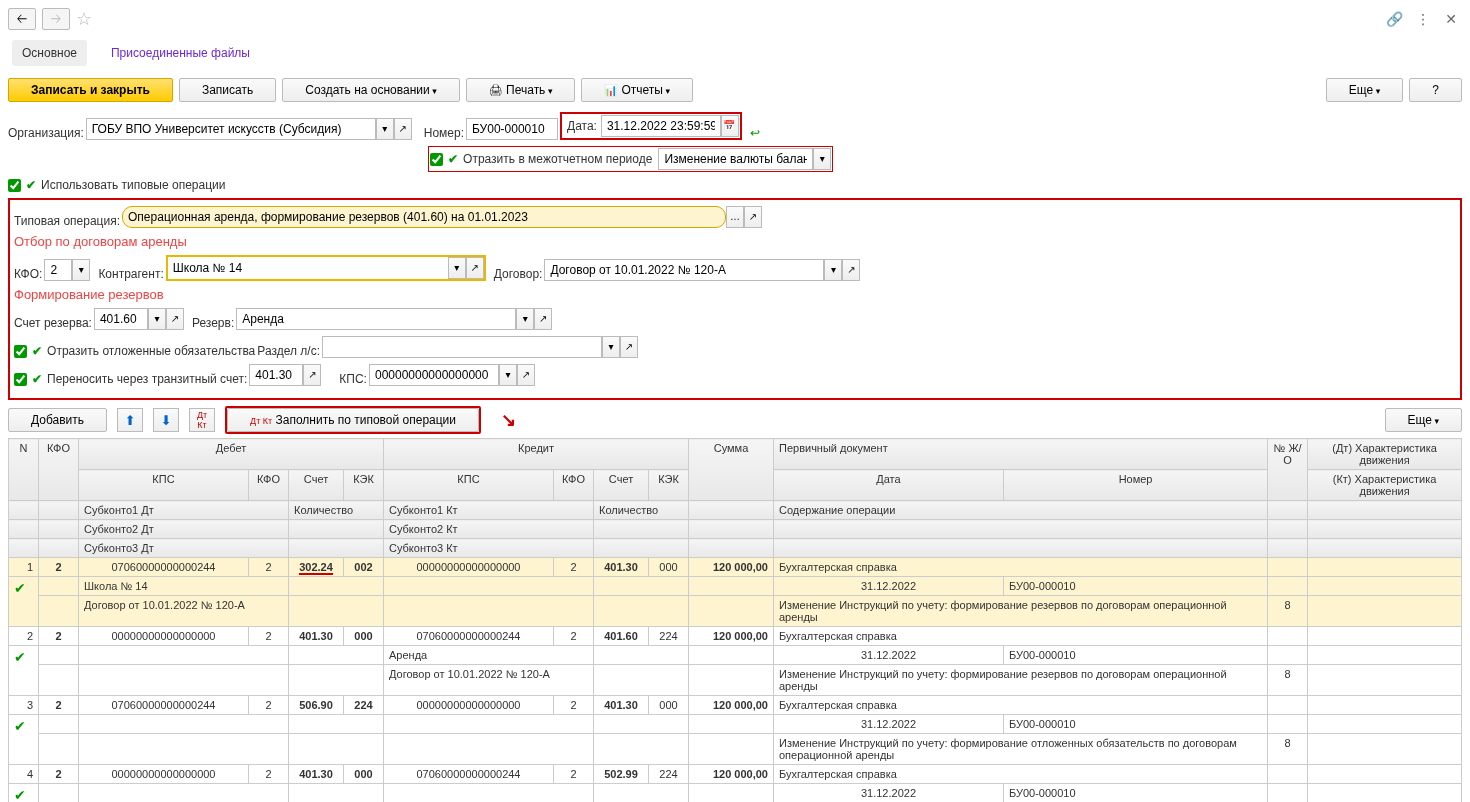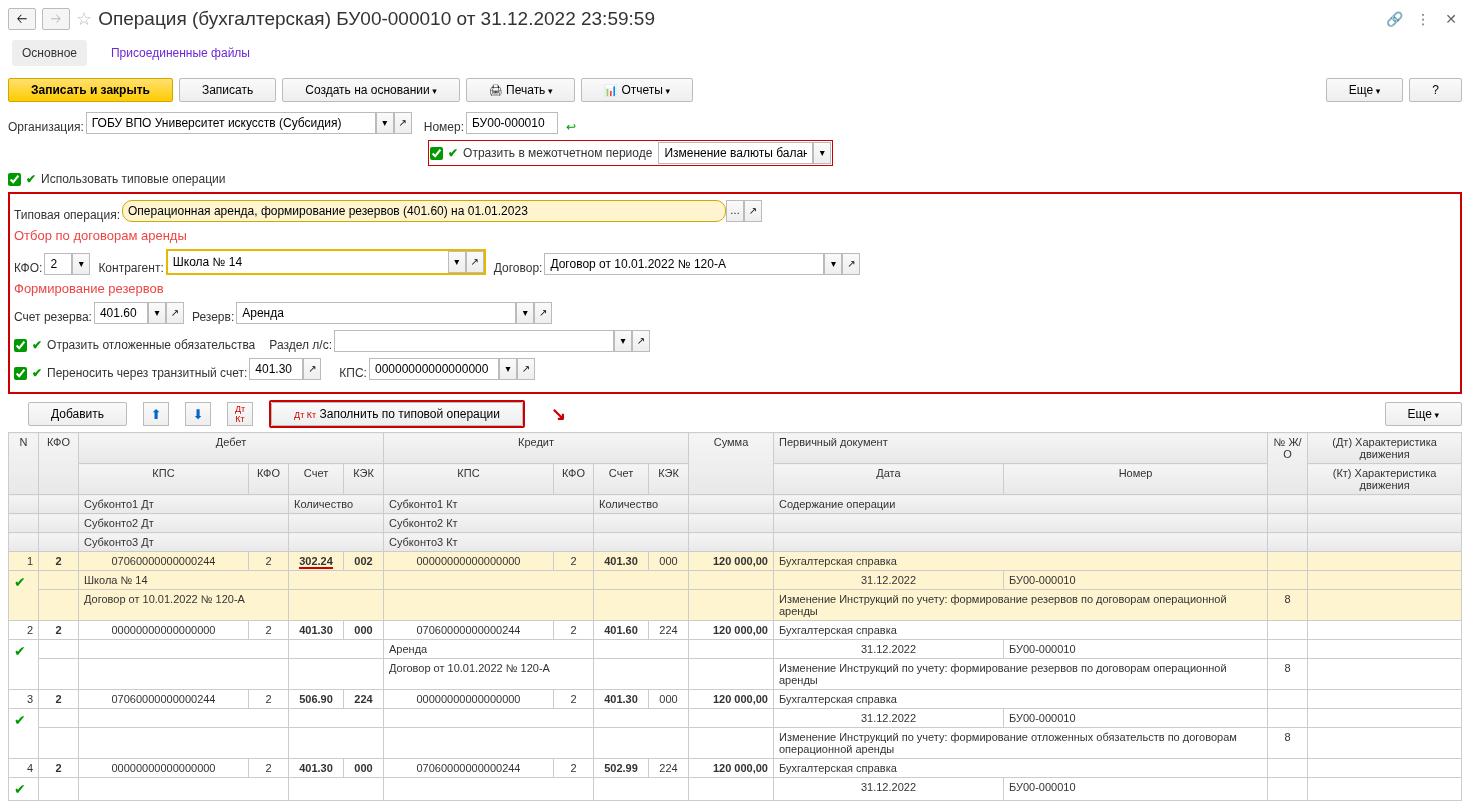--- a/index.html
+++ b/index.html
@@ -27,21 +27,21 @@
 .mini-btn { width: 18px; height: 22px; border: 1px solid #bbb; background: linear-gradient(#fafafa,#eee); cursor: pointer; font-size: 10px; line-height: 18px; text-align: center; }
 .checkbox { display: flex; align-items: center; gap: 5px; }
 .checkbox input { accent-color: #009900; }
 .green-check { color: #009900; font-weight: bold; }
 .date-hl { border: 2px solid #cc0000; padding: 1px; display: flex; align-items: center; }
 .period-hl { border: 1px solid #cc0000; display: flex; align-items: center; padding: 1px; }
 .params-box { border: 2px solid #cc0000; padding: 6px 4px; margin-bottom: 6px; }
 .typical-op { background: #fff4d0; border: 1px solid #d0a800; }
 .section-title { color: #ef4444; font-size: 13px; margin-bottom: 6px; }
 .kontragent-hl { border: 2px solid #e8b800; padding: 0; }
-.table-toolbar { display: flex; gap: 16px; margin-bottom: 0; align-items: center; margin-left: 20px; }
+.table-toolbar { display: flex; gap: 10px; margin-bottom: 0; align-items: center; }
 .arrow-btn { width: 26px; height: 24px; border: 1px solid #bbb; background: linear-gradient(#fafafa,#eee); cursor: pointer; }
 .arrow-btn.up { color: #0066cc; }
 .arrow-btn.down { color: #0066cc; }
 .fill-btn-hl { border: 2px solid #cc0000; border-radius: 2px; }
 .red-arrow { color: #cc0000; font-size: 18px; font-weight: bold; margin-left: 10px; }
 table.grid { width: 100%; border-collapse: collapse; margin-top: 4px; }
 table.grid th, table.grid td { border: 1px solid #ccc; padding: 3px 5px; font-size: 11px; vertical-align: top; }
 table.grid th { background: linear-gradient(#f5f5f5,#e8e8e8); font-weight: normal; text-align: center; }
 .row-hl { background: #fff4d0; }
 .row-hl td { background: #fff4d0; }
@@ -52,21 +52,20 @@
 .check-mark { color: #009900; font-size: 14px; }
 .small-icon { font-size: 11px; }
 </style>
 </head>
 <body>
 
 <div class="header-row">
   <button class="nav-btn">🡠</button>
   <button class="nav-btn disabled">🡢</button>
   <span class="star-icon">☆</span>
-  <h1 class="page-title">Операция (бухгалтерская) БУ00-000010 от 31.12.2022 23:59:59</h1>
   <div class="header-right">
     <button class="icon-btn">🔗</button>
     <button class="icon-btn">⋮</button>
     <button class="icon-btn">✕</button>
   </div>
 </div>
 
 <div class="tabs-row">
   <div class="tab active">Основное</div>
   <div class="tab link">Присоединенные файлы</div>
@@ -86,20 +85,25 @@
 
 <div class="form-row">
   <span class="label">Организация:</span>
   <div class="input-group">
     <input class="input" style="width: 290px;" value="ГОБУ ВПО Университет искусств (Субсидия)">
     <button class="mini-btn">▾</button>
     <button class="mini-btn">↗</button>
   </div>
   <span class="label" style="margin-left:10px">Номер:</span>
   <input class="input" style="width: 92px;" value="БУ00-000010">
+  <span class="date-hl">
+    <span class="label" style="margin:0 4px">Дата:</span>
+    <input class="input" style="width: 120px;" value="31.12.2022 23:59:59">
+    <button class="mini-btn">📅</button>
+  </span>
   <span style="margin-left:6px;color:#009900">↩</span>
 </div>
 
 <div class="form-row" style="margin-left:420px">
   <span class="period-hl">
     <label class="checkbox">
       <input type="checkbox" checked="" style=""> 
         <span class="green-check">✔</span>
       <span>Отразить в межотчетном периоде</span>
     </label>
@@ -163,21 +167,21 @@
       <button class="mini-btn">▾</button>
       <button class="mini-btn">↗</button>
     </div>
   </div>
   <div class="form-row">
     <label class="checkbox">
       <input type="checkbox" checked="" style=""> 
         <span class="green-check">✔</span>
       <span>Отразить отложенные обязательства</span>
     </label>
-    <span class="label" style="margin-left:12px">Раздел л/с:</span>
+    <span class="label" style="margin-left:0">Раздел л/с:</span>
     <div class="input-group">
       <input class="input" style="width: 280px;">
       <button class="mini-btn">▾</button>
       <button class="mini-btn">↗</button>
     </div>
   </div>
   <div class="form-row">
     <label class="checkbox">
       <input type="checkbox" checked="" style=""> 
         <span class="green-check">✔</span>

